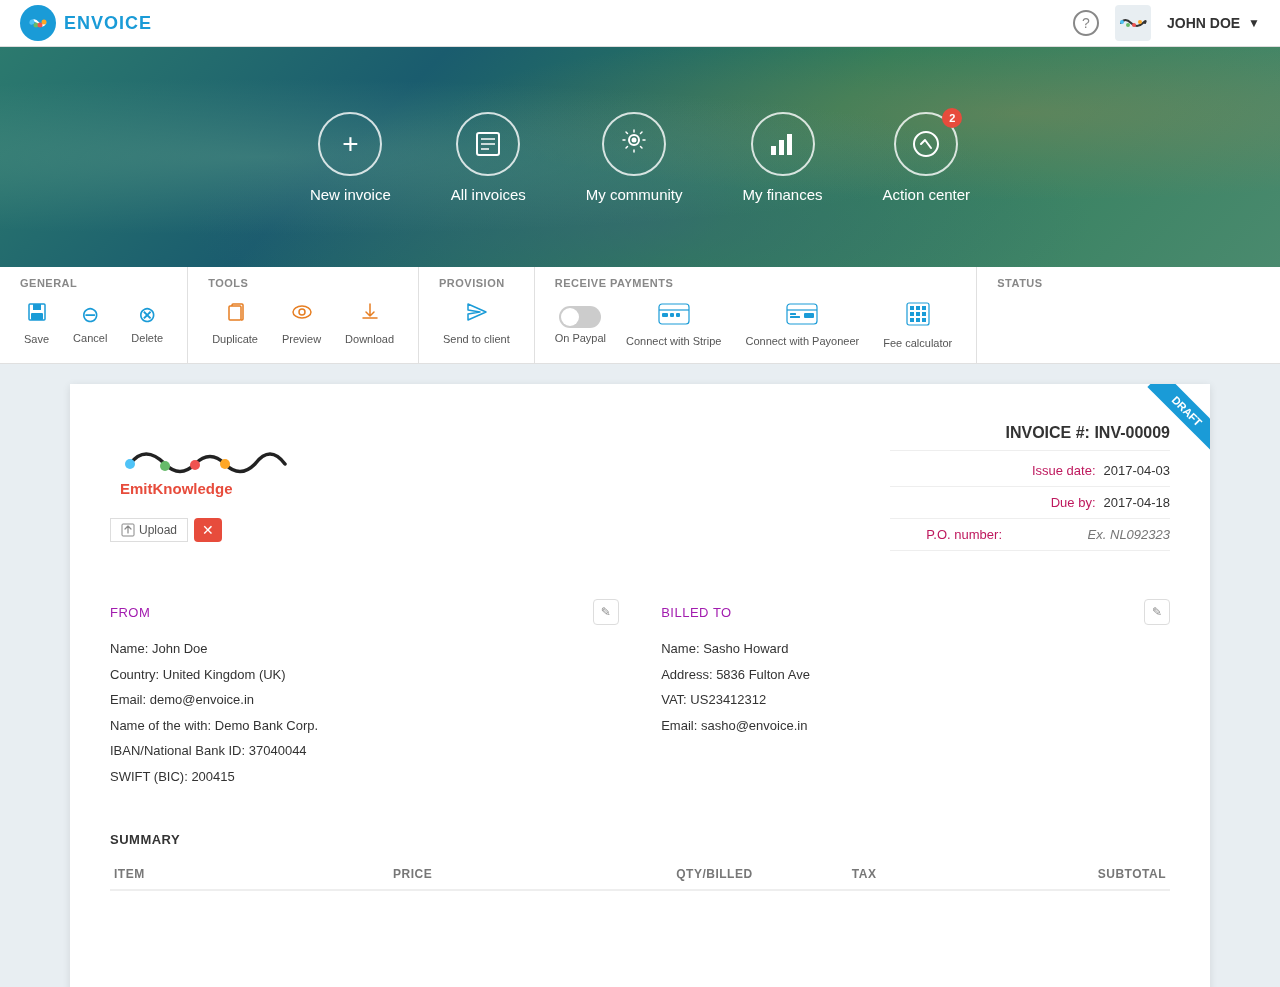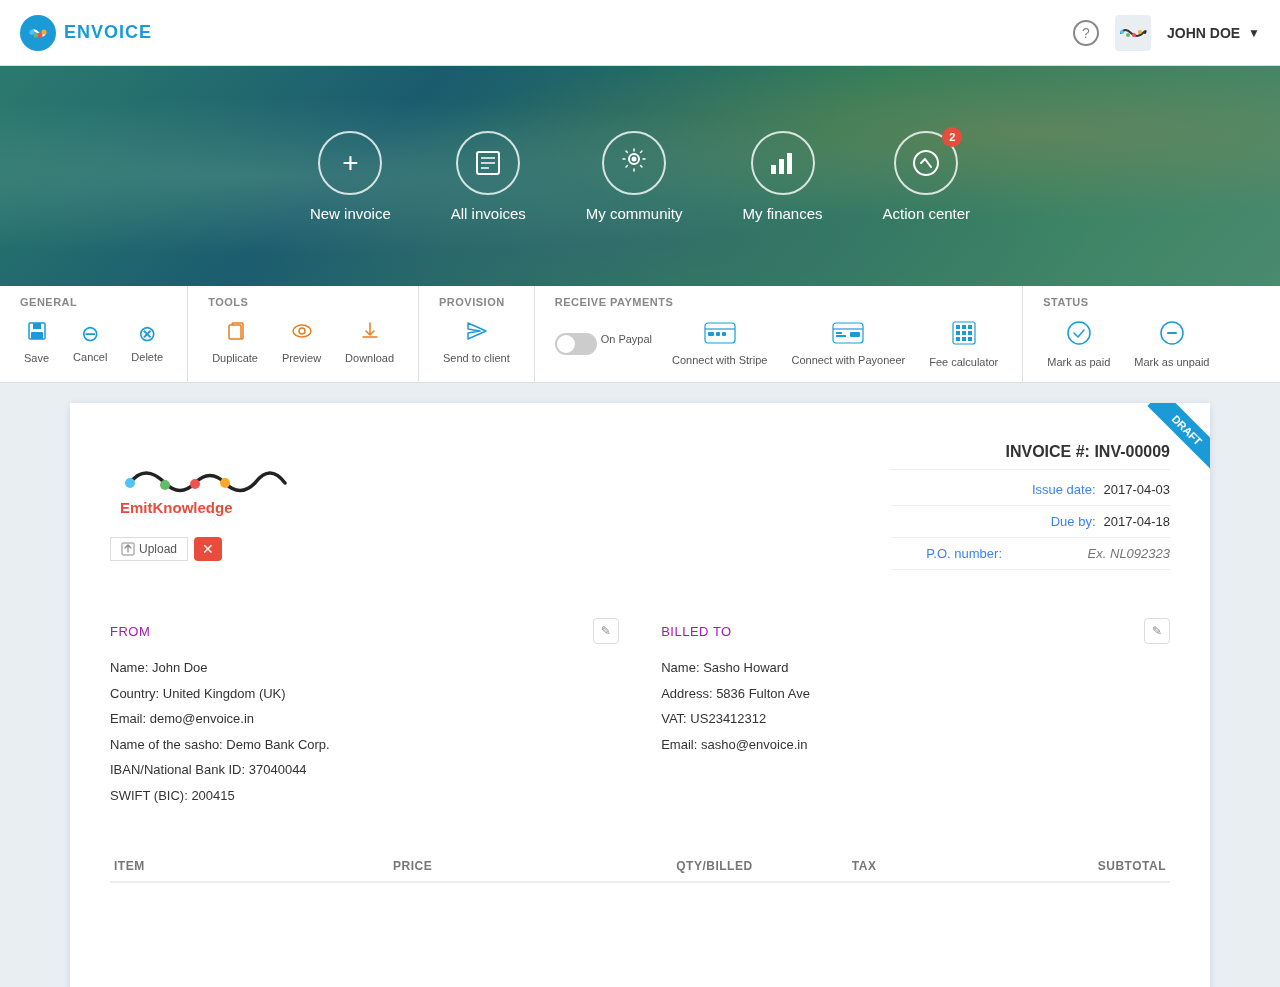--- a/index.html
+++ b/index.html
@@ -1,21 +1,21 @@
 <!DOCTYPE html>
 <html><head>
   <meta charset="utf-8">
   <style>
     * { box-sizing: border-box; margin: 0; padding: 0; }
     body { font-family: 'Segoe UI', Arial, sans-serif; background: #e8eef2; min-height: 987px; }
 
     
     .header {
       background: #fff;
-      height: 66px;
+      height: 47px;
       display: flex;
       align-items: center;
       justify-content: space-between;
       padding: 0 20px;
       border-bottom: 1px solid #ddd;
       position: relative;
       z-index: 10;
     }
     .header-logo {
       display: flex;
@@ -184,22 +184,22 @@
     }
     .toolbar-btn.orange .icon { color: #e67e22; }
     .toolbar-btn-label {
       font-size: 11px;
       color: #555;
     }
 
     
     .toggle-wrap {
       display: flex;
-      flex-direction: row;
-      align-items: flex-start;
+      flex-direction: column;
+      align-items: center;
       gap: 4px;
     }
     .toggle {
       width: 42px;
       height: 22px;
       background: #ccc;
       border-radius: 11px;
       position: relative;
       cursor: pointer;
     }
@@ -313,21 +313,21 @@
       justify-content: flex-end;
       align-items: center;
       gap: 8px;
       margin-bottom: 8px;
       font-size: 13px;
       color: #555;
       border-bottom: 1px solid #eee;
       padding-bottom: 8px;
       min-width: 280px;
     }
-    .invoice-field-label { color: #3b82f6; }
+    .invoice-field-label { color: #be185d; }
     .invoice-field-value { color: #333; }
 
     
     .billing-section {
       display: flex;
       justify-content: space-between;
       margin-bottom: 40px;
     }
     .billing-block {
       flex: 1;
@@ -618,40 +618,20 @@
             <rect x="17" y="17" width="4" height="4" fill="#1a9bd7"></rect>
           </svg>
         </span>
         <span class="toolbar-btn-label">Fee calculator</span>
       </button>
     </div>
   </div>
 
   <div style="display:flex;flex-direction:column;padding:10px 0;">
     <div class="toolbar-section-label">STATUS</div>
-    <div class="toolbar-actions">
-      <button class="toolbar-btn">
-        <span class="icon">
-          <svg width="26" height="26" viewBox="0 0 26 26" fill="none">
-            <circle cx="13" cy="13" r="11" stroke="#1a9bd7" stroke-width="1.5"></circle>
-            <path d="M8 13l4 4 6-7" stroke="#1a9bd7" stroke-width="1.5" stroke-linecap="round" stroke-linejoin="round"></path>
-          </svg>
-        </span>
-        <span class="toolbar-btn-label">Mark as paid</span>
-      </button>
-      <button class="toolbar-btn">
-        <span class="icon">
-          <svg width="26" height="26" viewBox="0 0 26 26" fill="none">
-            <circle cx="13" cy="13" r="11" stroke="#1a9bd7" stroke-width="1.5"></circle>
-            <line x1="9" y1="13" x2="17" y2="13" stroke="#1a9bd7" stroke-width="2" stroke-linecap="round"></line>
-          </svg>
-        </span>
-        <span class="toolbar-btn-label">Mark as unpaid</span>
-      </button>
-    </div>
   </div>
 </div>
 
 <div class="main-content">
   <div class="invoice-wrapper">
 
     <div class="draft-ribbon">
       <div style="position:absolute;top:0;right:0;width:90px;height:90px;overflow:hidden;">
         <div style="position:absolute;top:16px;right:-22px;width:90px;background:#1a9bd7;color:#fff;font-size:11px;font-weight:bold;text-align:center;padding:5px 0;transform:rotate(45deg);transform-origin:center;">DRAFT</div>
       </div>
@@ -717,21 +697,21 @@
         <div class="billing-field">
           <span>Name:</span> <span>John Doe</span>
         </div>
         <div class="billing-field">
           <span>Country:</span> <span>United Kingdom (UK)</span>
         </div>
         <div class="billing-field">
           <span>Email:</span> <span>demo@envoice.in</span>
         </div>
         <div class="billing-field">
-          <span>Name of the sasho:</span> <span>Demo Bank Corp.</span>
+          <span>Name of the with:</span> <span>Demo Bank Corp.</span>
         </div>
         <div class="billing-field">
           <span>IBAN/National Bank ID:</span> <span>37040044</span>
         </div>
         <div class="billing-field">
           <span>SWIFT (BIC):</span> <span>200415</span>
         </div>
       </div>
 
       <div class="billing-block">
@@ -750,20 +730,21 @@
         <div class="billing-field">
           <span>VAT:</span> <span>US23412312</span>
         </div>
         <div class="billing-field">
           <span>Email:</span> <span>sasho@envoice.in</span>
         </div>
       </div>
     </div>
 
     <div class="summary-section">
+      <div class="summary-title">SUMMARY</div>
       <table class="summary-table">
         <thead>
           <tr>
             <th>ITEM</th>
             <th class="right">PRICE</th>
             <th class="right">QTY/BILLED</th>
             <th class="right">TAX</th>
             <th class="right">SUBTOTAL</th>
           </tr>
         </thead>

